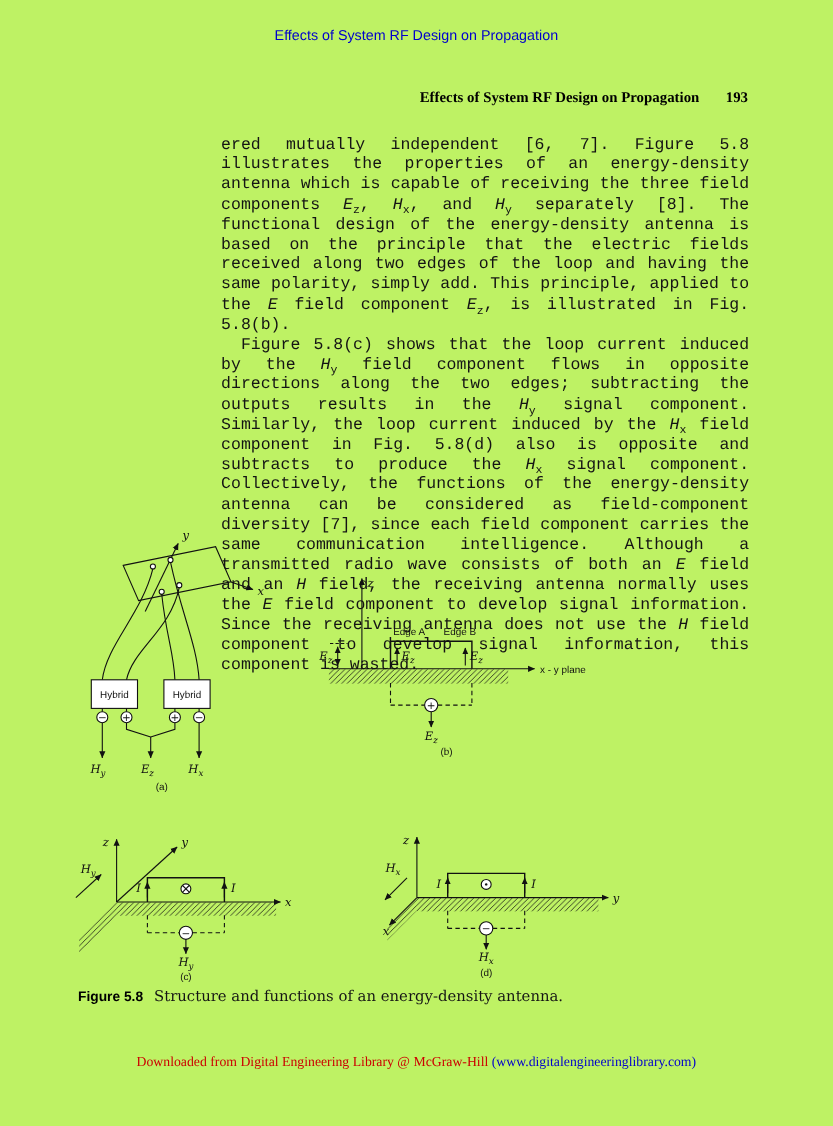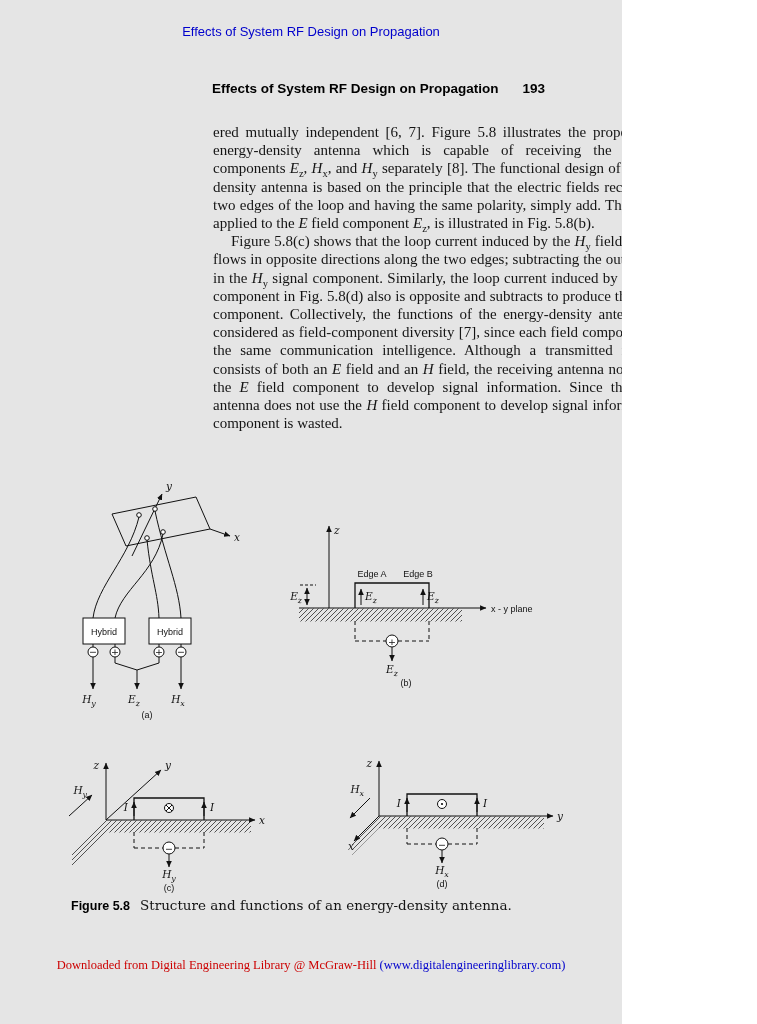--- a/index.html
+++ b/index.html
@@ -1,31 +1,31 @@
 <!DOCTYPE html>
 <html style="--link_blue: #0000cc; --footer_red: #cc0000; --ink: #111111;"><head>
 <meta charset="utf-8">
 <style>
   * { margin:0; padding:0; box-sizing:border-box; }
   html,body { background:#ffffff; }
-  .page { position:relative; width:622px; height:1024px; background:#e5e5e5; overflow:hidden;
+  .page { position:relative; width:757px; height:1024px; background:#bef264; overflow:hidden;
           color:#141414; font-family:"DejaVu Serif", serif; }
 
   .top-link { position:absolute; top:24px; left:0; width:100%; text-align:center;
               font-family:"Liberation Sans", sans-serif; font-size:13px;
               color:var(--link_blue,#0000cc); cursor:pointer; }
 
   .running-head { position:absolute; top:81px; right:77px; white-space:nowrap;
-                  font-family:Liberation Sans, sans-serif; font-weight:bold;
+                  font-family:Liberation Serif, serif; font-weight:bold;
                   font-size:13.5px; color:#000;padding-left:44px; }
   .rh-page { margin-left:24px; }
 
   .body-text { position:absolute; top:123px; left:201px; width:480px;
-               font-family:Liberation Serif, serif; font-size:15px; line-height:18.2px;
-               text-align:justify;margin-left:12px; }
+               font-family:Liberation Mono, monospace; font-size:15px; line-height:18.2px;
+               text-align:justify; }
   .para.indent { text-indent:18px; }
   sub { font-size:70%; line-height:0; }
 
   .figure { position:absolute; top:478px; left:59px; width:640px; height:418px; }
 
   .caption { position:absolute; top:895px; left:71px; width:620px; white-space:nowrap; }
   .cap-label { font-family:"Liberation Sans", sans-serif; font-weight:bold; font-size:12.5px;
                margin-right:10px; color:#000;margin-top:16px; }
   .cap-text { font-family:"DejaVu Serif", serif; font-size:13.5px; color:#141414; }
 

